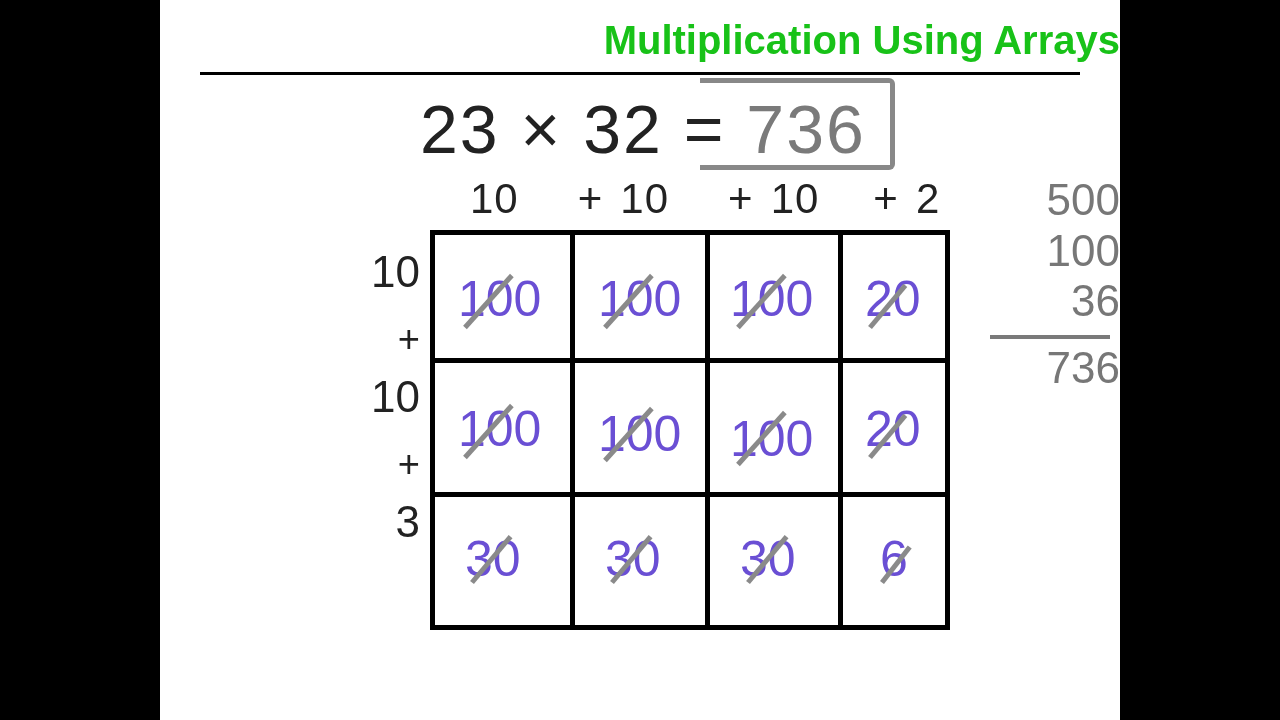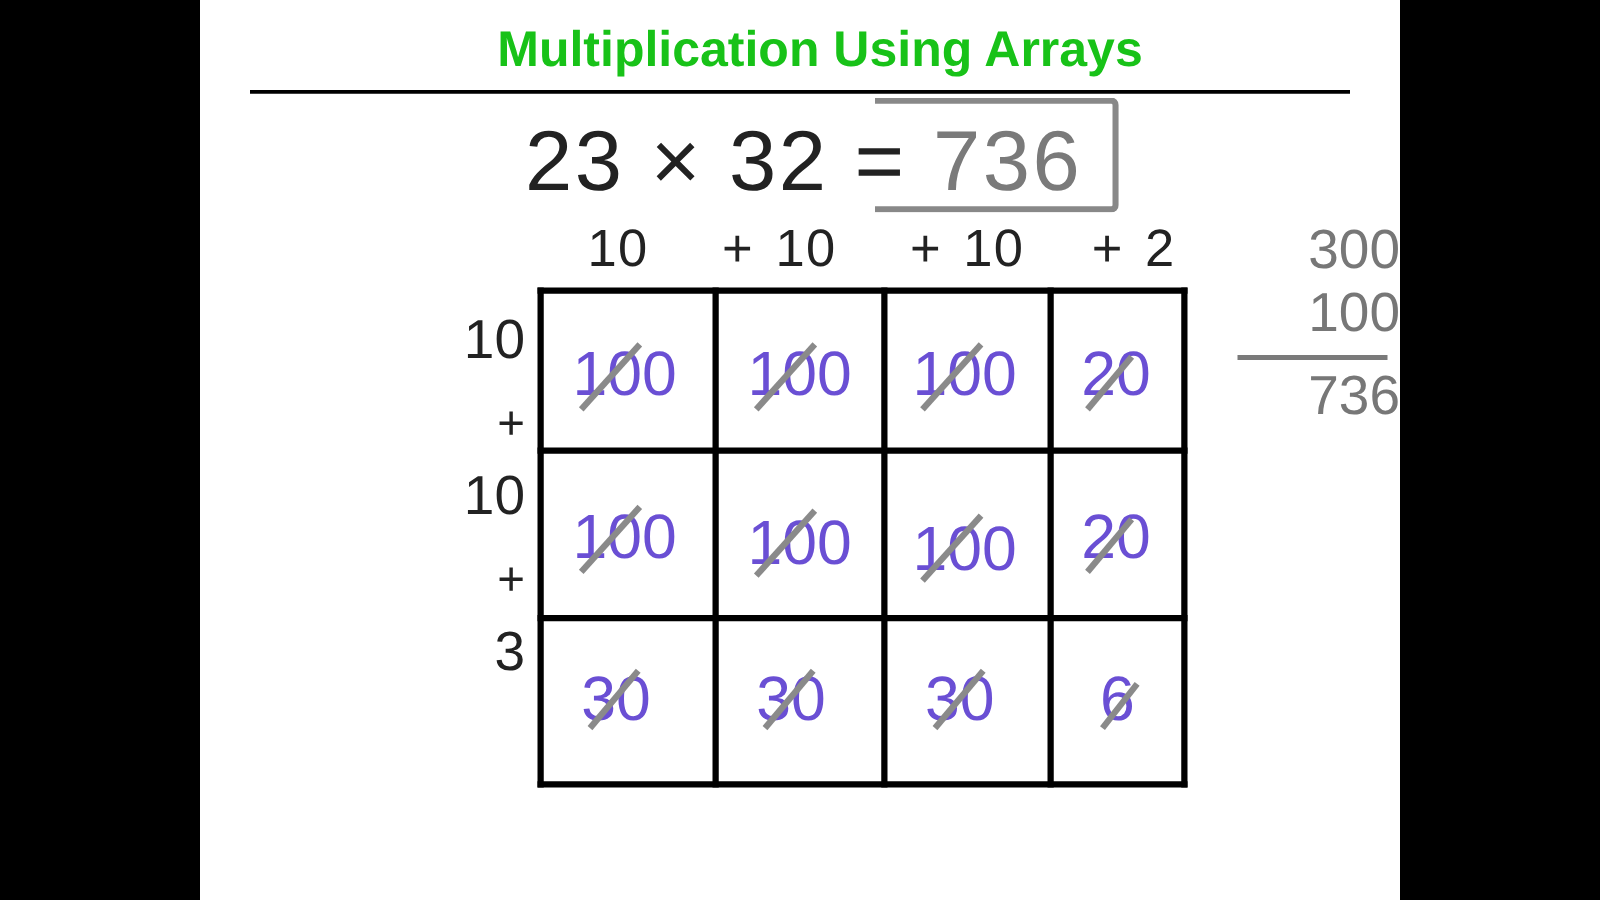--- a/index.html
+++ b/index.html
@@ -15,23 +15,23 @@
     position: absolute;
     left: 160px;
     top: 0;
     width: 960px;
     height: 720px;
     background: #fff;
   }
   .title {
     position: absolute;
     top: 18px;
-    left: 16px;
+    left: 0;
     width: 100%;
-    text-align: center;
+    text-align: right;
     color: #18c218;
     font-size: 40px;
     font-weight: bold;
     font-family: Arial, sans-serif;
   }
   .title-underline {
     position: absolute;
     top: 72px;
     left: 40px;
     width: 880px;
@@ -200,19 +200,20 @@
     <div class="strike" style="left:308px; top:232px; transform:rotate(-48deg);"></div>
     <div class="strike" style="left:440px; top:225px; transform:rotate(-50deg); width:55px;"></div>
 
     <div class="strike" style="left:42px;  top:350px; transform:rotate(-50deg); width:60px;"></div>
     <div class="strike" style="left:182px; top:350px; transform:rotate(-50deg); width:60px;"></div>
     <div class="strike" style="left:318px; top:350px; transform:rotate(-50deg); width:60px;"></div>
     <div class="strike" style="left:452px; top:350px; transform:rotate(-52deg); width:45px;"></div>
   </div>
 
   <div class="sum-col">
-    <div>300</div>
+    <div>500</div>
     <div>100</div>
+    <div>36</div>
     <div class="sum-line"></div>
     <div>736</div>
   </div>
 
 </div>
 
 </body></html>

